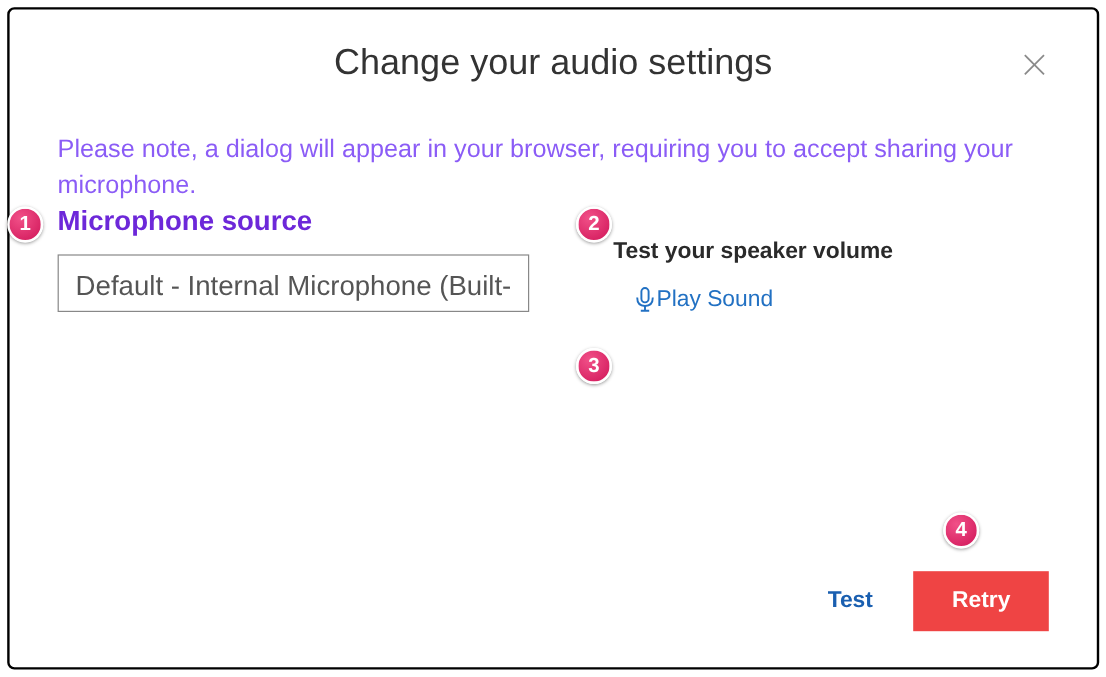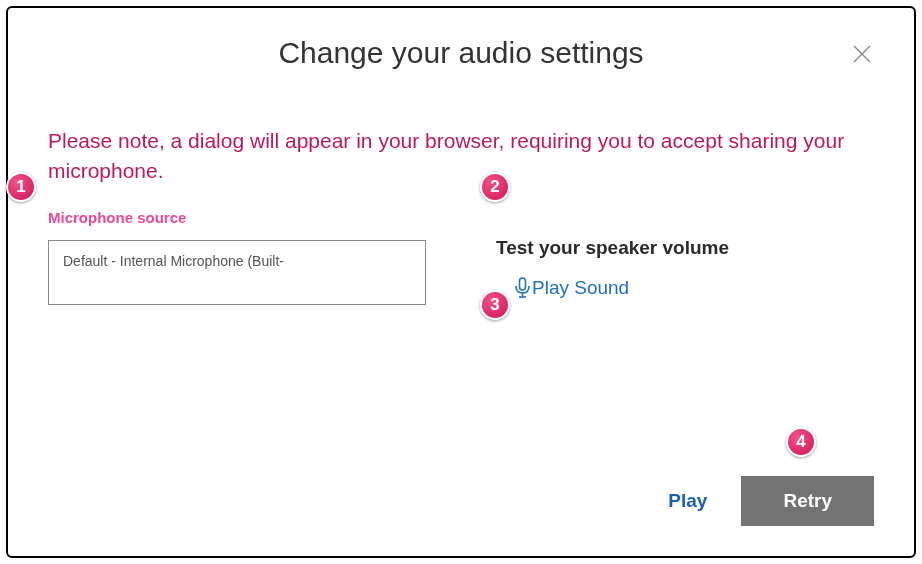--- a/index.html
+++ b/index.html
@@ -21,72 +21,71 @@
       right: 6px;
       bottom: 6px;
       border: 2px solid #000;
       border-radius: 6px;
       background: #fff;
       padding: 28px 40px 30px 40px;
     }
     .header {
       position: relative;
       text-align: center;
-      margin-bottom: 56px;
+      margin-bottom: 40px;
     }
     .title {
       font-size: 30px;
       font-weight: 400;
       color: #333;
     }
     .close-btn {
       position: absolute;
       right: 0;
       top: 6px;
       cursor: pointer;
       width: 24px;
       height: 24px;
       display: flex;
       align-items: center;
       justify-content: center;
       color: #666;
     }
     .description {
       font-size: 21px;
-      color: #be185d;
+      color: #8b5cf6;
       line-height: 1.45;
-      margin-bottom: 22px;
     }
     .columns {
       display: flex;
       gap: 70px;
     }
     .column {
       flex: 1;
       position: relative;
     }
     .field-label {
-      font-size: 15px;
-      font-weight: 700;
-      color: #ec4899;
+      font-size: 23px;
+      font-weight: 700;
+      color: #6d28d9;
       margin-bottom: 14px;
       display: block;
     }
     .select-box {
       border: 1px solid #888;
       padding: 12px 14px;
-      font-size: 14px;
+      font-size: 23px;
       color: #555;
       background: #fff;
       width: 100%;
       white-space: nowrap;
       overflow: hidden;
       text-overflow: clip;
       cursor: pointer;
-      height: 65px;
+      height: 48px;
     }
     .test-label {
       font-size: 19px;
       font-weight: 700;
       color: #2a2a2a;
       margin-top: 28px;
       margin-bottom: 18px;
       display: block;
     }
     .play-sound {
@@ -112,26 +111,26 @@
     .back-btn {
       color: #1a5fb0;
       font-size: 19px;
       font-weight: 700;
       cursor: pointer;
       background: none;
       border: none;
       padding: 12px 10px;
     }
     .retry-btn {
-      background: #737373;
+      background: #ef4444;
       color: #fff;
       font-size: 19px;
       font-weight: 700;
       border: none;
-      padding: 14px 42px;
+      padding: 14px 32px;
       cursor: pointer;
       position: relative;
     }
     .annot {
       position: absolute;
       width: 30px;
       height: 30px;
       border-radius: 50%;
       background: radial-gradient(circle at 35% 30%, #f15088, #d01558);
       color: #fff;
@@ -183,21 +182,21 @@
           <line x1="8.5" y1="16" x2="8.5" y2="20" stroke="#2271c3" stroke-width="1.6"></line>
           <line x1="5" y1="20" x2="12" y2="20" stroke="#2271c3" stroke-width="1.6"></line>
         </svg>
         <span>Play Sound</span>
       </div>
     </div>
 
   </div>
 
   <div class="footer">
-    <button class="back-btn">Play</button>
+    <button class="back-btn">Test</button>
     <button class="retry-btn">Retry</button>
   </div>
 
 </div>
 
 <div class="annot annot-1">1</div>
 <div class="annot annot-2">2</div>
 <div class="annot annot-3">3</div>
 <div class="annot annot-4">4</div>
 

